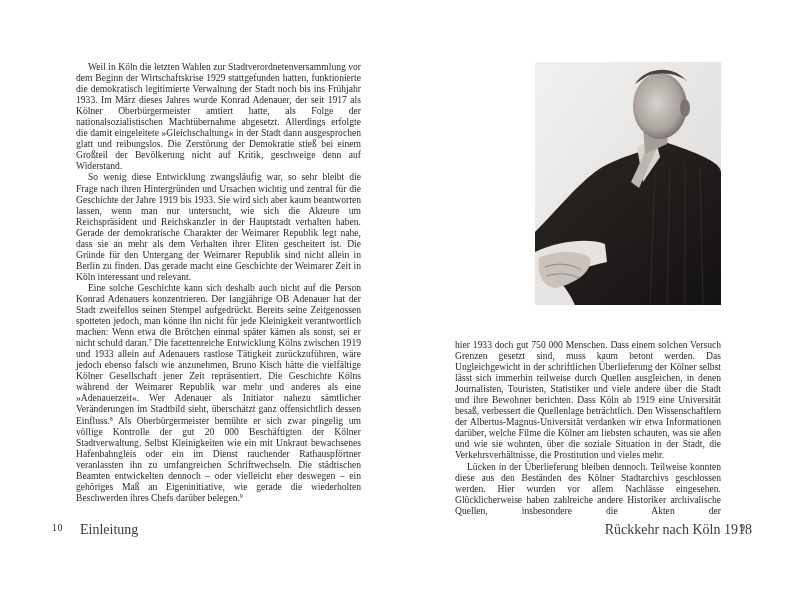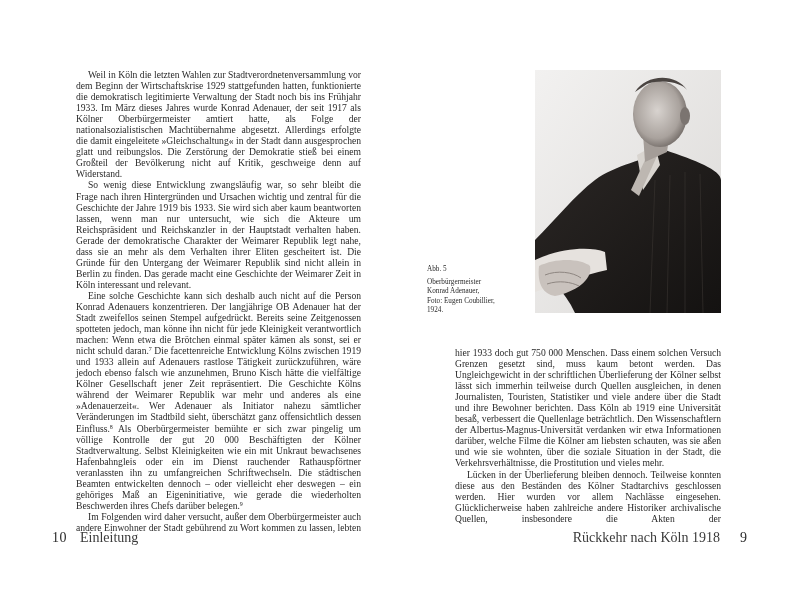--- a/index.html
+++ b/index.html
@@ -1,30 +1,30 @@
 <!DOCTYPE html>
 <html><head>
   <meta charset="utf-8">
   <style>
     html, body { margin: 0; padding: 0; background: #ffffff; }
     body { width: 800px; height: 594px; position: relative; overflow: hidden;
       font-family: "Liberation Serif", "DejaVu Serif", serif; color: #2a2a2a; }
     .spread { position: absolute; left: 0; top: 0; width: 800px; height: 594px; background: #ffffff; }
-    .page { position: absolute; top: 8px; height: 470px; }
+    .page { position: absolute; top: 0; height: 470px; padding-left: 32px; }
     .page-left { left: 0; width: 400px; }
     .page-right { left: 400px; width: 400px; }
     .col { position: absolute; font-size: 9.6px; line-height: 11.04px; text-align: justify; hyphens: manual; }
     .col-left { left: 76px; top: 61px; width: 285px; }
     .col-right { left: 55px; top: 339px; width: 266px; }
     .col p { margin: 0; text-indent: 0; }
     .col p.indent { text-indent: 12px; }
     .col p.first { text-indent: 12px; }
     .col p.noindent { text-indent: 0; }
     sup { font-size: 6px; line-height: 0; vertical-align: 3px; }
-    .footer-num { position: absolute; top: 522px; font-size: 14px; letter-spacing: 0.5px; color: #2a2a2a; }
+    .footer-num { position: absolute; top: 522px; font-size: 10px; letter-spacing: 0.5px; color: #2a2a2a; }
     .footer-title { position: absolute; top: 522px; font-size: 14px; color: #3a3a3a; }
     .num-left { left: 52px; }
     .title-left { left: 80px; }
     .title-right { right: 80px; }
     .num-right { left: 340px; }
     .caption { position: absolute; left: 27px; top: 257px; width: 80px; font-size: 7.2px; line-height: 9.2px; color: #2a2a2a; }
     .caption .label { margin-bottom: 4px; }
     .photo { position: absolute; left: 135px; top: 62px; width: 186px; height: 243px; overflow: hidden; background: #ecebea; }
     .photo svg { display: block; width: 100%; height: 100%; }
   </style>
@@ -37,38 +37,28 @@
     <div class="col col-left">
       <p class="first">
         <span>Weil in Köln die letzten Wahlen zur Stadtverordnetenversammlung vor dem Beginn der Wirtschaftskrise 1929 stattgefunden hatten, funktionierte die demokratisch legitimierte Verwaltung der Stadt noch bis ins Frühjahr 1933. Im März dieses Jahres wurde Konrad Adenauer, der seit 1917 als Kölner Oberbürgermeister amtiert hatte, als Folge der nationalsozialistischen Machtübernahme abgesetzt. Allerdings erfolgte die damit eingeleitete »Gleichschaltung« in der Stadt dann ausgesprochen glatt und reibungslos. Die Zerstörung der Demokratie stieß bei einem Großteil der Bevölkerung nicht auf Kritik, geschweige denn auf Widerstand.</span>
       </p>
       <p class="indent">
         <span>So wenig diese Entwicklung zwangsläufig war, so sehr bleibt die Frage nach ihren Hintergründen und Ursachen wichtig und zentral für die Geschichte der Jahre 1919 bis 1933. Sie wird sich aber kaum beantworten lassen, wenn man nur untersucht, wie sich die Akteure um Reichspräsident und Reichskanzler in der Hauptstadt verhalten haben. Gerade der demokratische Charakter der Weimarer Republik legt nahe, dass sie an mehr als dem Verhalten ihrer Eliten gescheitert ist. Die Gründe für den Untergang der Weimarer Republik sind nicht allein in Berlin zu finden. Das gerade macht eine Geschichte der Weimarer Zeit in Köln interessant und relevant.</span>
       </p>
       <p class="indent">
         <span>Eine solche Geschichte kann sich deshalb auch nicht auf die Person Konrad Adenauers konzentrieren. Der langjährige OB Adenauer hat der Stadt zweifellos seinen Stempel aufgedrückt. Bereits seine Zeitgenossen spotteten jedoch, man könne ihn nicht für jede Kleinigkeit verantwortlich machen: Wenn etwa die Brötchen einmal später kämen als sonst, sei er nicht schuld daran.</span><sup>7</sup><span> Die facettenreiche Entwicklung Kölns zwischen 1919 und 1933 allein auf Adenauers rastlose Tätigkeit zurückzuführen, wäre jedoch ebenso falsch wie anzunehmen, Bruno Kisch hätte die vielfältige Kölner Gesellschaft jener Zeit repräsentiert. Die Geschichte Kölns während der Weimarer Republik war mehr und anderes als eine »Adenauerzeit«. Wer Adenauer als Initiator nahezu sämtlicher Veränderungen im Stadtbild sieht, überschätzt ganz offensichtlich dessen Einfluss.</span><sup>8</sup><span> Als Oberbürgermeister bemühte er sich zwar pingelig um völlige Kontrolle der gut 20 000 Beschäftigten der Kölner Stadtverwaltung. Selbst Kleinigkeiten wie ein mit Unkraut bewachsenes Hafenbahngleis oder ein im Dienst rauchender Rathauspförtner veranlassten ihn zu umfangreichen Schriftwechseln. Die städtischen Beamten entwickelten dennoch – oder vielleicht eher deswegen – ein gehöriges Maß an Eigeninitiative, wie gerade die wiederholten Beschwerden ihres Chefs darüber belegen.</span><sup>9</sup>
       </p>
-      <p class="indent" style="text-align-last: justify;">
-        <span>Im Folgenden wird daher versucht, außer dem Oberbürgermeister auch andere Einwohner der Stadt gebührend zu Wort kommen zu lassen, lebten</span>
-      </p>
     </div>
 
     <span class="footer-num num-left">10</span>
     <span class="footer-title title-left">Einleitung</span>
   </div>
 
   <div class="page page-right">
 
-    <div class="caption">
-      <div class="label">Abb. 5</div>
-      <div>Oberbürgermeister</div>
-      <div>Konrad Adenauer,</div>
-      <div>Foto: Eugen Coubillier,</div>
-      <div>1924.</div>
-    </div>
 
     <div class="photo" title="Black-and-white portrait photograph of Konrad Adenauer seated in profile, wearing a dark suit and tie">
       <svg viewBox="0 0 186 243" preserveAspectRatio="none">
         <defs>
           <linearGradient id="bg" x1="0" y1="0" x2="1" y2="1">
             <stop offset="0" stop-color="#f2f1f0"></stop>
             <stop offset="1" stop-color="#dcdad8"></stop>
           </linearGradient>
           <radialGradient id="face" cx="0.45" cy="0.45" r="0.6">
             <stop offset="0" stop-color="#d8d3cf"></stop>

